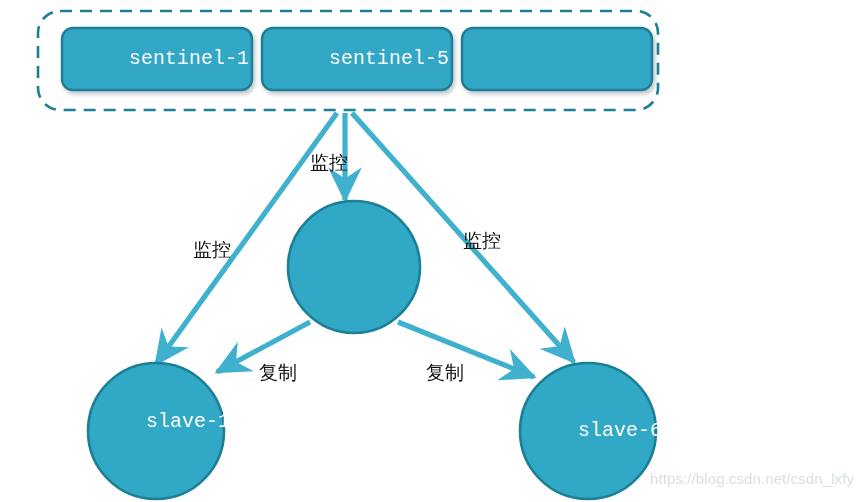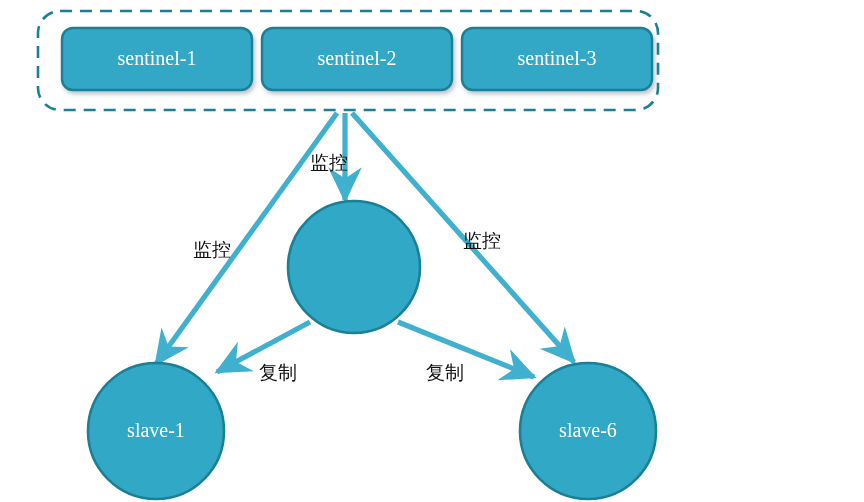--- a/index.html
+++ b/index.html
@@ -21,24 +21,25 @@
     position: absolute;
     left: 0;
     top: 0;
     width: 864px;
     height: 502px;
   }
   .node-label {
     position: absolute;
     color: #ffffff;
     font-size: 20px;
-    font-family: Liberation Serif, serif;
+    font-family: Liberation Mono, monospace;
     white-space: nowrap;
     pointer-events: none;
     text-align: center;
+    margin-left: 32px;
   }
   .edge-label {
     position: absolute;
     color: #111111;
     font-size: 19px;
     font-family: "DejaVu Sans", "Liberation Sans", sans-serif;
     white-space: nowrap;
     text-align: center;
   }
   .watermark {
@@ -80,26 +81,26 @@
     <line x1="310" y1="322" x2="217" y2="372" stroke="#3fb0cd" stroke-width="5.2" marker-end="url(#arrowhead)"></line>
 
     <line x1="398" y1="322" x2="534" y2="377" stroke="#3fb0cd" stroke-width="5.2" marker-end="url(#arrowhead)"></line>
 
     <circle cx="354" cy="267" r="66" fill="#30a8c6" stroke="#1b7f96" stroke-width="2.6"></circle>
     <circle cx="156" cy="431" r="68" fill="#30a8c6" stroke="#1b7f96" stroke-width="2.6"></circle>
     <circle cx="588" cy="431" r="68" fill="#30a8c6" stroke="#1b7f96" stroke-width="2.6"></circle>
   </svg>
 
   <div class="node-label" style="left:62px; top:47px; width:190px;">sentinel-1</div>
-  <div class="node-label" style="left:262px; top:47px; width:190px;">sentinel-2</div>
-  <div class="node-label" style="left:462px; top:47px; width:190px;">sentinel-3</div>
+  <div class="node-label" style="left:262px; top:47px; width:190px;">sentinel-5</div>
 
-  <div class="node-label" style="left:76px; top:419px; width:160px;">slave-1</div>
+  <div class="node-label" style="left:76px; top:410px; width:160px;">slave-1</div>
   <div class="node-label" style="left:508px; top:419px; width:160px;">slave-6</div>
 
   <div class="edge-label" style="left:310px; top:150px;">监控</div>
   <div class="edge-label" style="left:193px; top:237px;">监控</div>
   <div class="edge-label" style="left:463px; top:228px;">监控</div>
   <div class="edge-label" style="left:259px; top:360px;">复制</div>
   <div class="edge-label" style="left:426px; top:360px;">复制</div>
 
+  <div class="watermark" style="left:650px; top:470px;">https://blog.csdn.net/csdn_lxfy</div>
 
 </div>
 
 </body></html>

